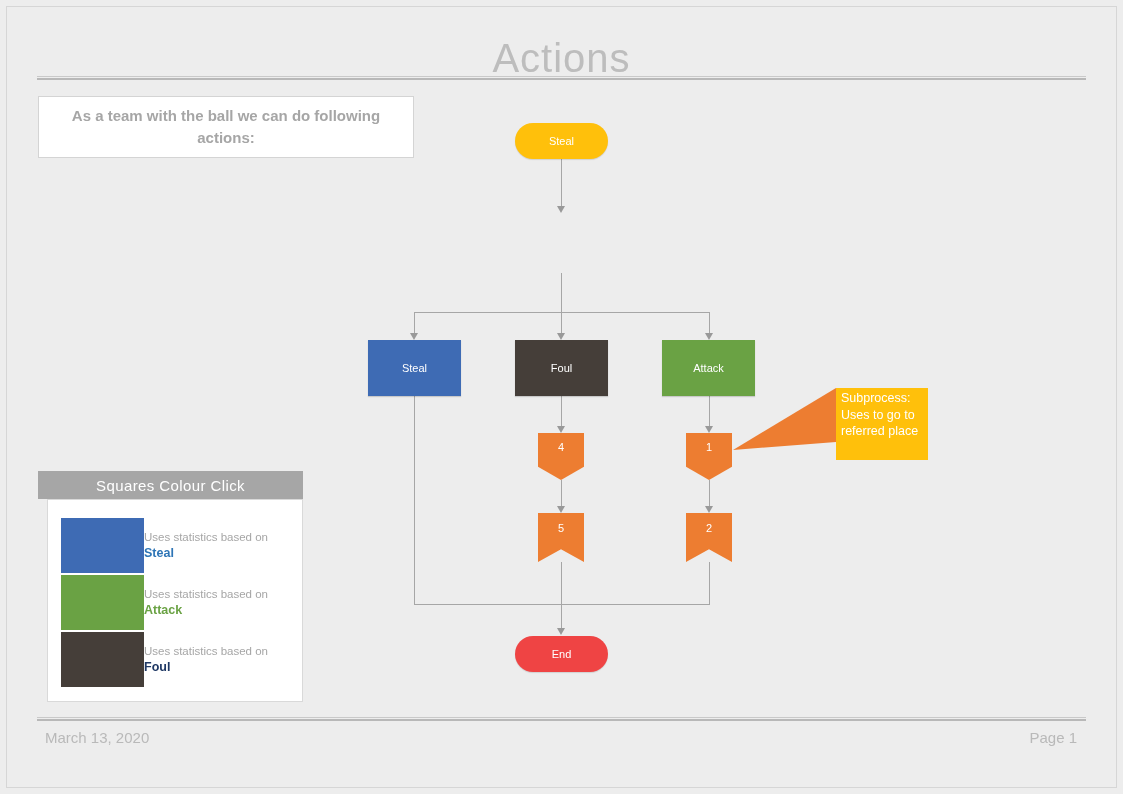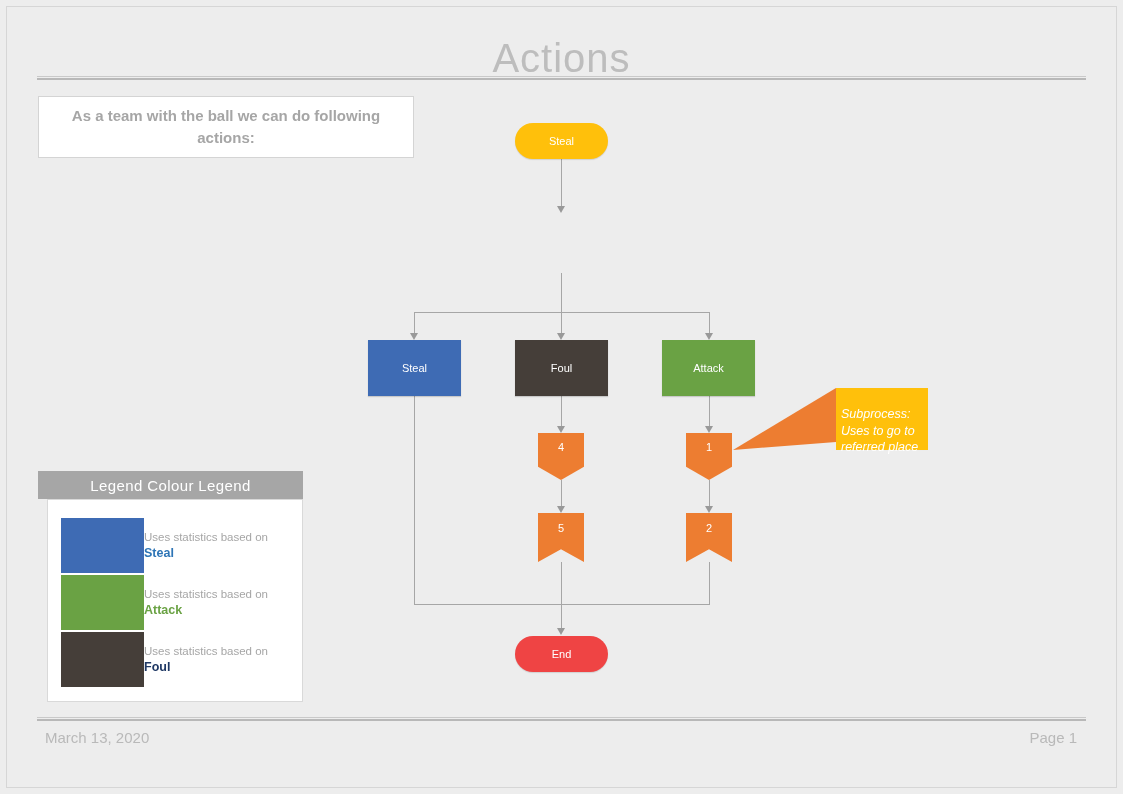--- a/index.html
+++ b/index.html
@@ -32,22 +32,22 @@
            color:#FFFFFF; font-size:11px; }
   .pill { width:93px; height:36px; border-radius:18px; box-shadow:0 1px 1px rgba(0,0,0,0.12); }
   .diamond { left:513px; top:213px; width:96px; height:60px; font-size:11.5px;
              clip-path:polygon(50% 0, 100% 50%, 50% 100%, 0 50%); }
   .rect { width:93px; height:56px; box-shadow:0 1px 1px rgba(0,0,0,0.15); }
   .offref { width:46px; height:47px; align-items:flex-start; padding-top:8px;
             clip-path:polygon(0 0, 100% 0, 100% 72%, 50% 100%, 0 72%); }
   .ribbon { width:46px; height:49px; align-items:flex-start; padding-top:9px;
             clip-path:polygon(0 0, 100% 0, 100% 100%, 50% 74%, 0 100%); }
 
-  .callout-box { position:absolute; left:836px; top:388px; width:92px; height:62px;
-                 color:#FFFFFF; font-size:12.5px; line-height:1.33; padding:18px 5px;font-style:italic; }
+  .callout-box { position:absolute; left:836px; top:388px; width:92px; height:72px;
+                 color:#FFFFFF; font-size:12.5px; line-height:1.33; padding:2px 5px; }
 
   
   .legend-header { position:absolute; left:38px; top:471px; width:265px; height:28px;
                    background:#A6A6A6; color:#FFFFFF; display:flex; align-items:center;
                    justify-content:center; font-size:15px; letter-spacing:0.4px; }
   .legend-body { position:absolute; left:47px; top:499px; width:256px; height:203px;
                  background:#FFFFFF; border:1px solid #D9D9D9; padding:17px 0 0 13px; }
   .legend-row { display:flex; align-items:center; height:57px; }
   .legend-swatch { width:83px; height:55px; flex:0 0 auto; }
   .legend-text { flex:1; text-align:left; line-height:1.4; }
@@ -134,21 +134,21 @@
   <svg width="106" height="68" style="position:absolute;left:730px;top:386px">
     <polygon points="3,64 106,2 106,56" fill="#ED7D31"></polygon>
   </svg>
   <div class="callout-box" style="background-color: rgb(255, 192, 11);">
     <div>Subprocess:</div>
     <div>Uses to go to</div>
     <div>referred place</div>
   </div>
 
   <div class="legend-header" style="background-color: rgb(166, 166, 166);">
-    <span>Legend Colour Legend</span>
+    <span>Squares Colour Click</span>
   </div>
   <div class="legend-body">
     <div class="legend-row">
       <div class="legend-swatch" style="background-color: rgb(62, 107, 180);"></div>
       <div class="legend-text">
         <div class="legend-prefix">Uses statistics based on</div>
         <div class="legend-word" style="color: rgb(46, 117, 182);">Steal</div>
       </div>
     </div>
     <div class="legend-row">

